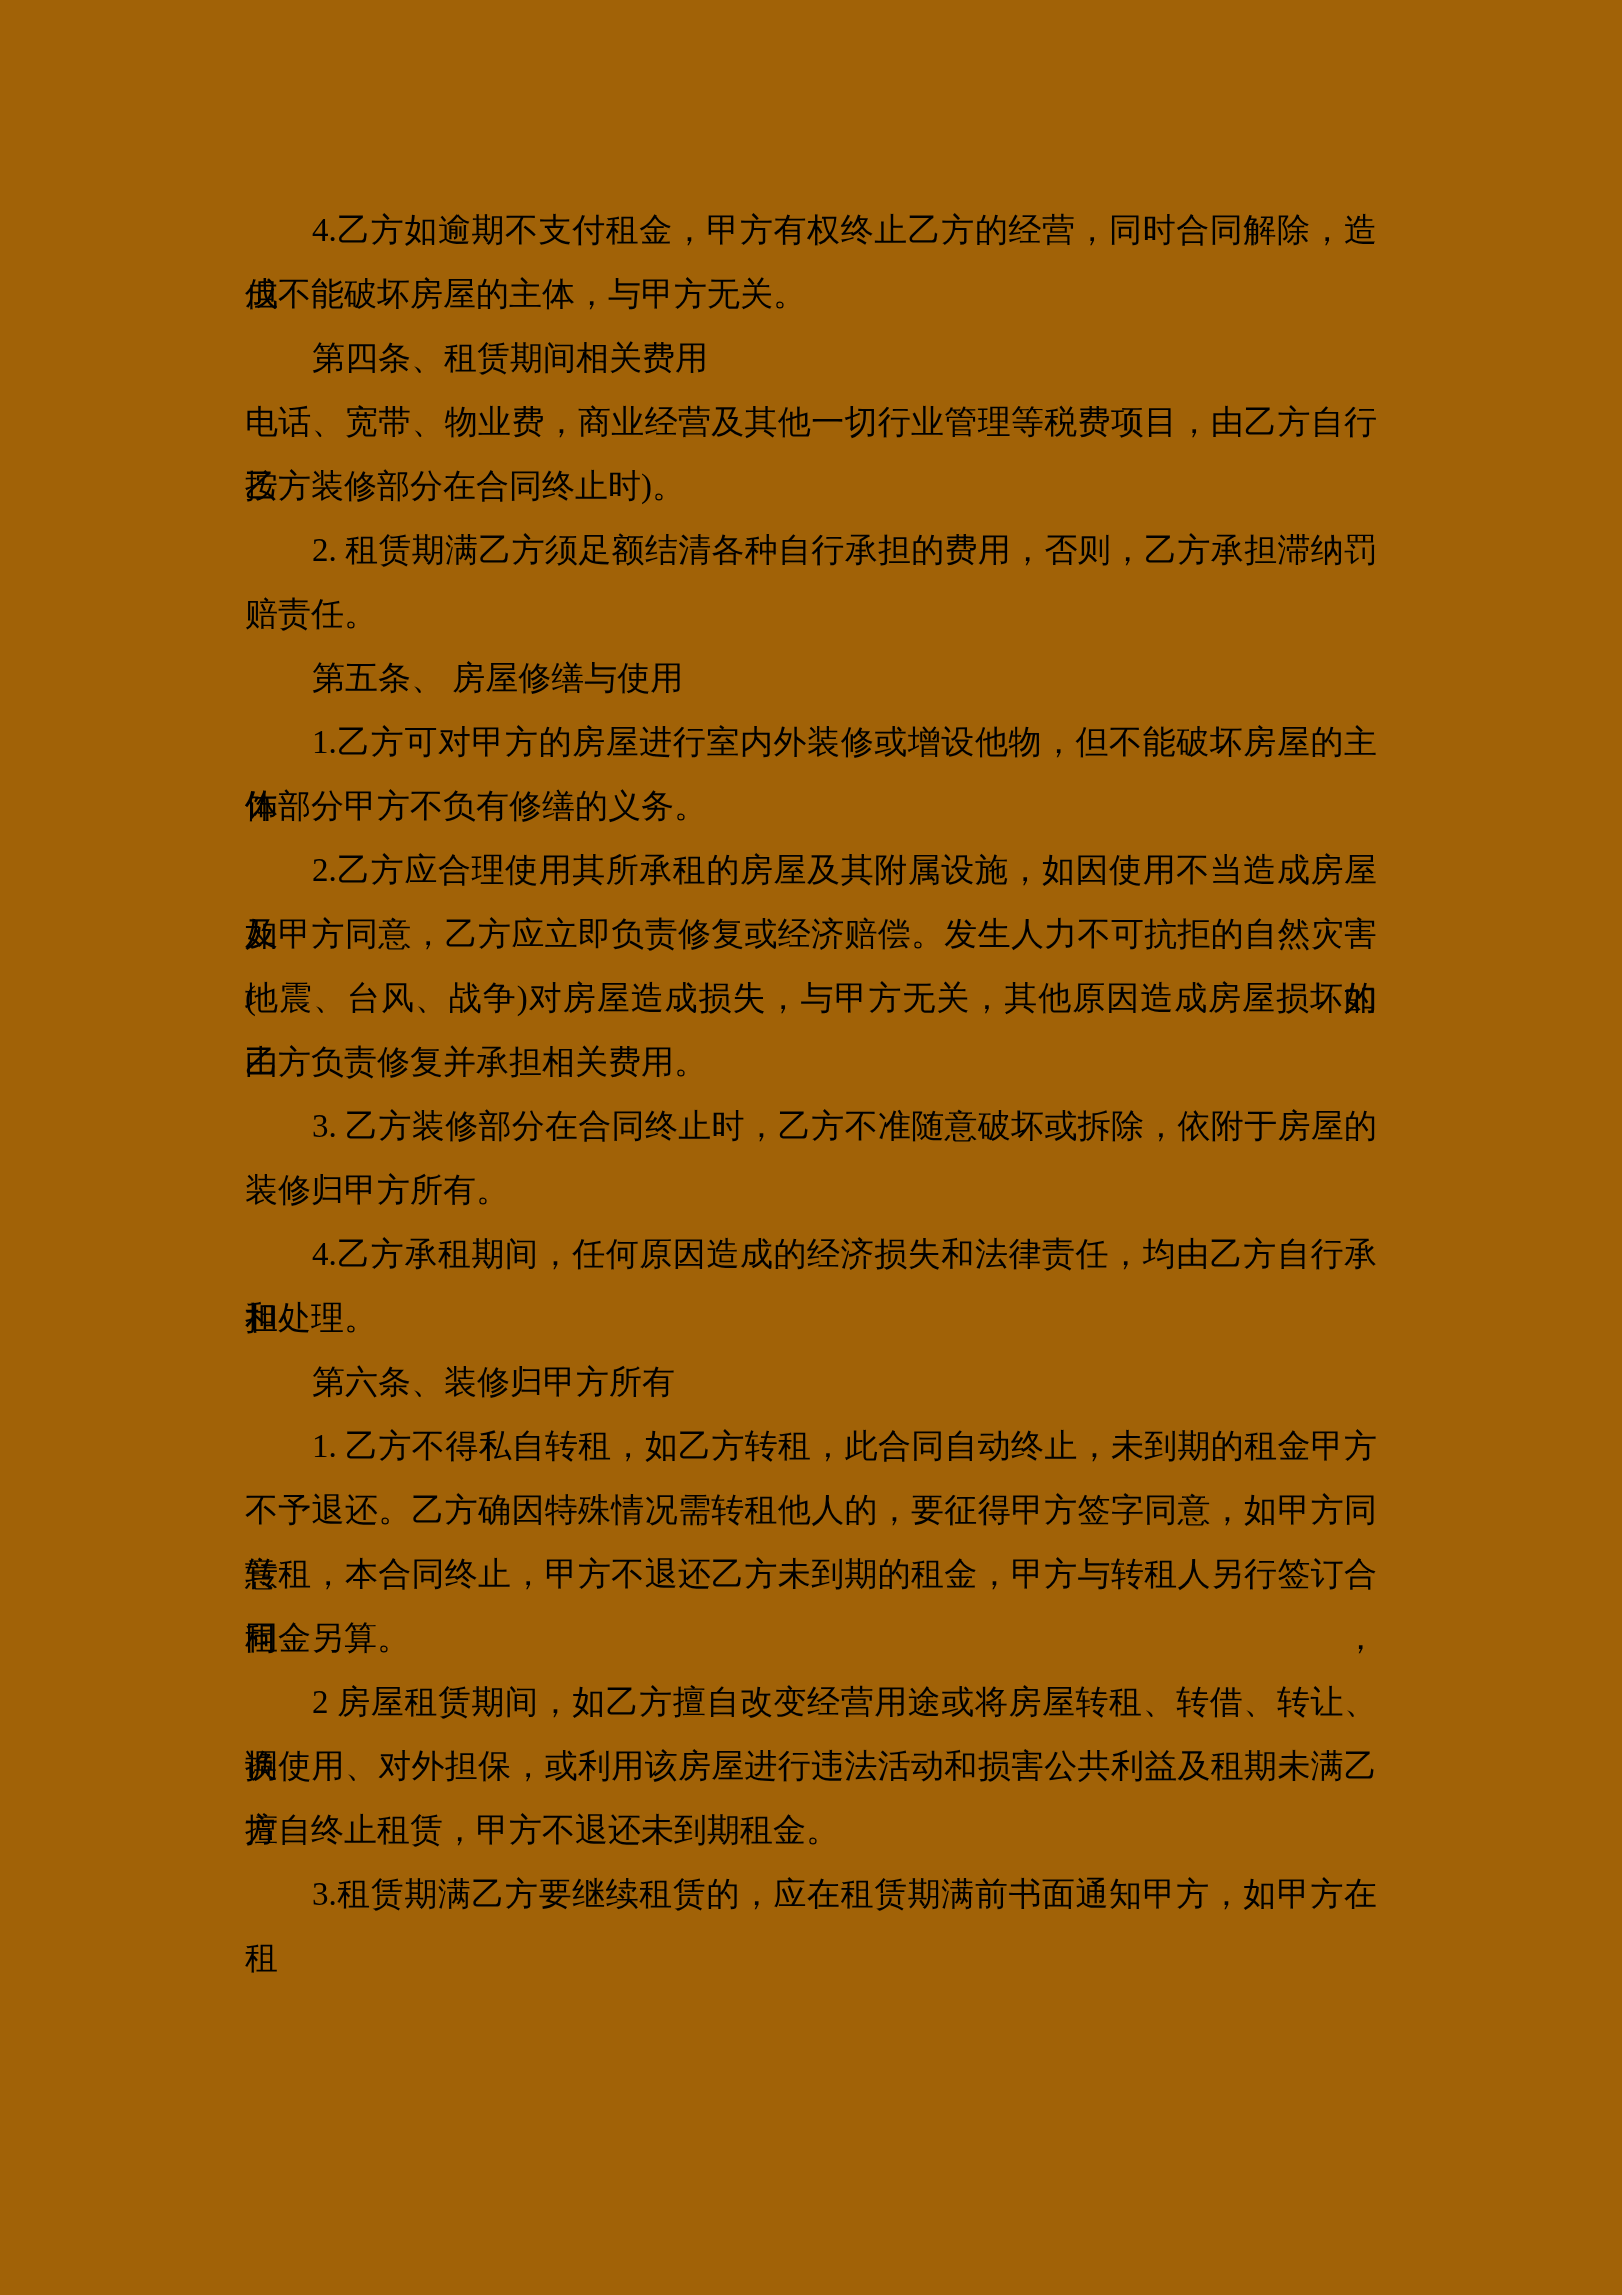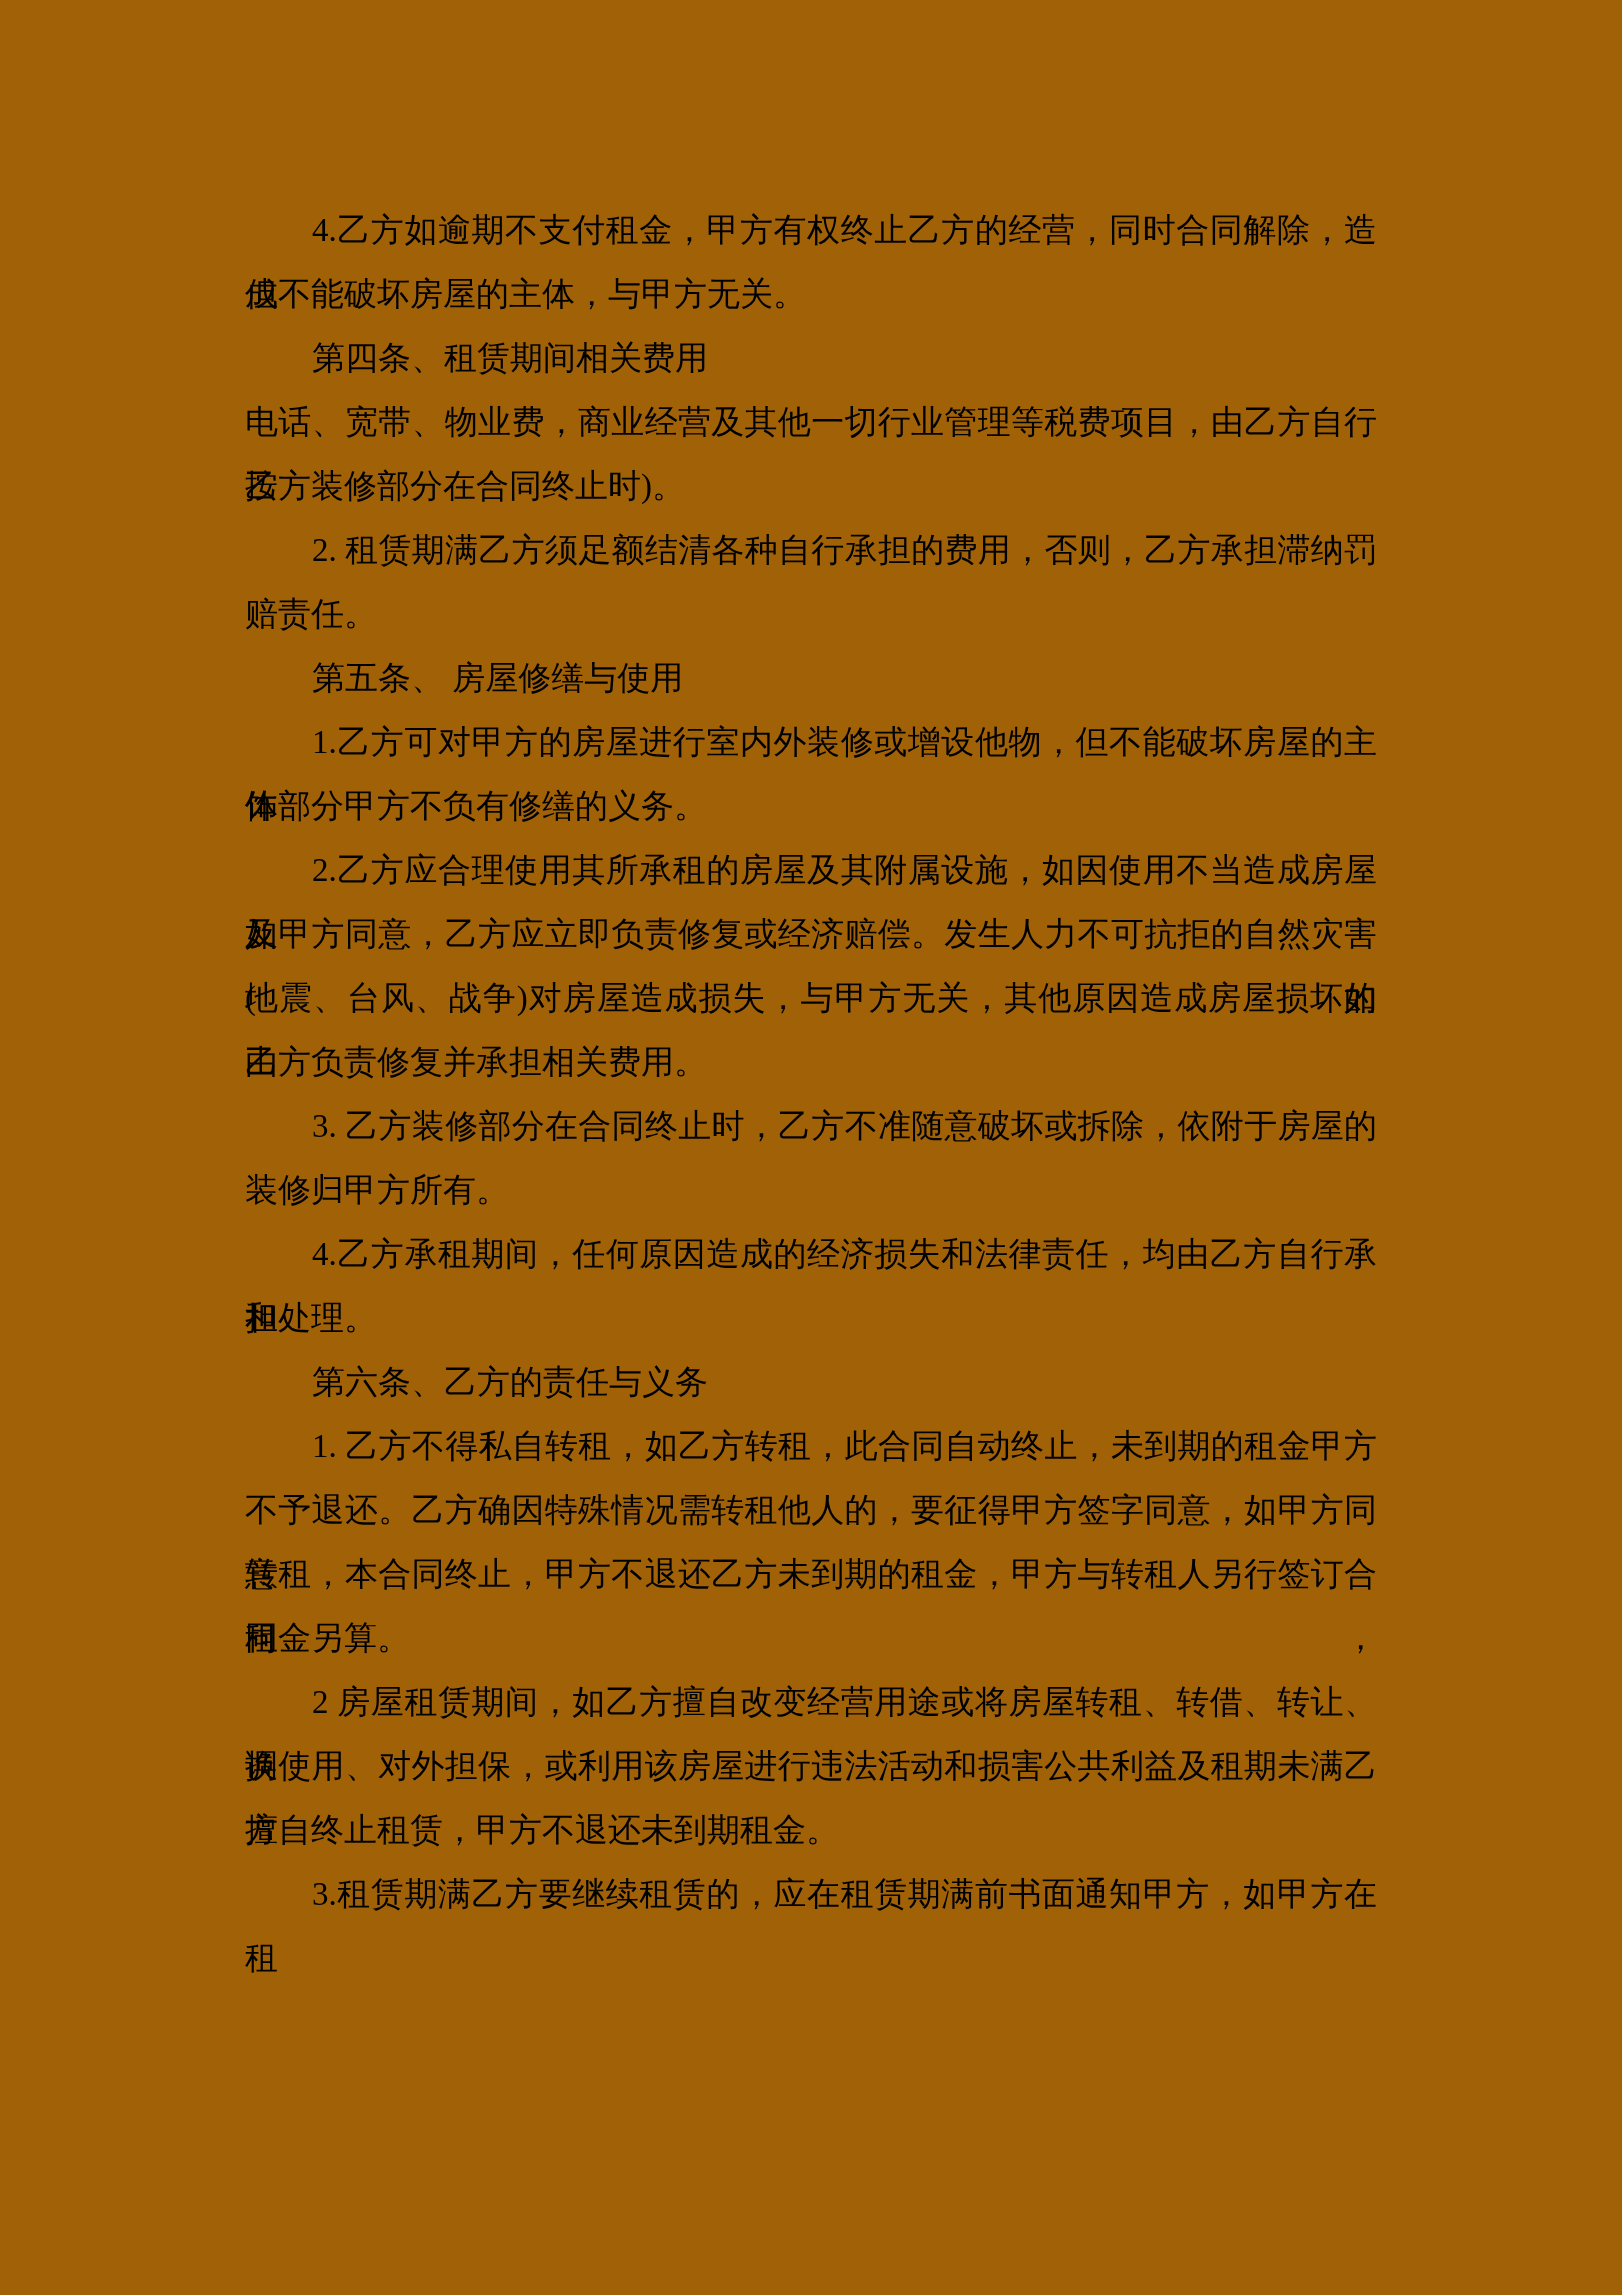--- a/index.html
+++ b/index.html
@@ -56,21 +56,21 @@
     <div class="line indent fill">1.乙方可对甲方的房屋进行室内外装修或增设他物，但不能破坏房屋的主体</div>
     <div class="line">饰部分甲方不负有修缮的义务。</div>
     <div class="line indent fill">2.乙方应合理使用其所承租的房屋及其附属设施，如因使用不当造成房屋及</div>
     <div class="line fill">如甲方同意，乙方应立即负责修复或经济赔偿。发生人力不可抗拒的自然灾害(如</div>
     <div class="line fill">地震、台风、战争)对房屋造成损失，与甲方无关，其他原因造成房屋损坏的由</div>
     <div class="line">乙方负责修复并承担相关费用。</div>
     <div class="line indent fill">3. 乙方装修部分在合同终止时，乙方不准随意破坏或拆除，依附于房屋的</div>
     <div class="line">装修归甲方所有。</div>
     <div class="line indent fill">4.乙方承租期间，任何原因造成的经济损失和法律责任，均由乙方自行承担</div>
     <div class="line">和处理。</div>
-    <div class="line indent">第六条、乙方的责任与义务</div>
+    <div class="line indent">第六条、装修归甲方所有</div>
     <div class="line indent fill">1. 乙方不得私自转租，如乙方转租，此合同自动终止，未到期的租金甲方</div>
     <div class="line fill">不予退还。乙方确因特殊情况需转租他人的，要征得甲方签字同意，如甲方同意</div>
     <div class="line fill">转租，本合同终止，甲方不退还乙方未到期的租金，甲方与转租人另行签订合同，</div>
     <div class="line">租金另算。</div>
     <div class="line indent fill">2 房屋租赁期间，如乙方擅自改变经营用途或将房屋转租、转借、转让、调</div>
     <div class="line fill">换使用、对外担保，或利用该房屋进行违法活动和损害公共利益及租期未满乙方</div>
     <div class="line">擅自终止租赁，甲方不退还未到期租金。</div>
     <div class="line indent fill">3.租赁期满乙方要继续租赁的，应在租赁期满前书面通知甲方，如甲方在租</div>
   </div>
 </div>

